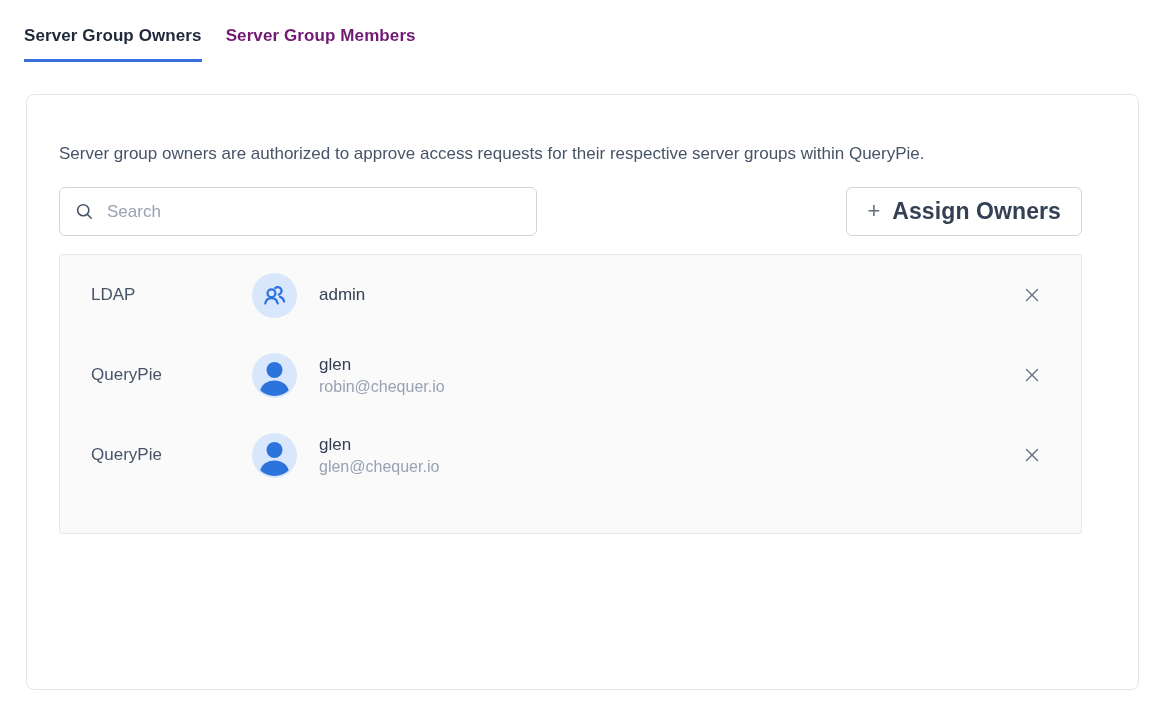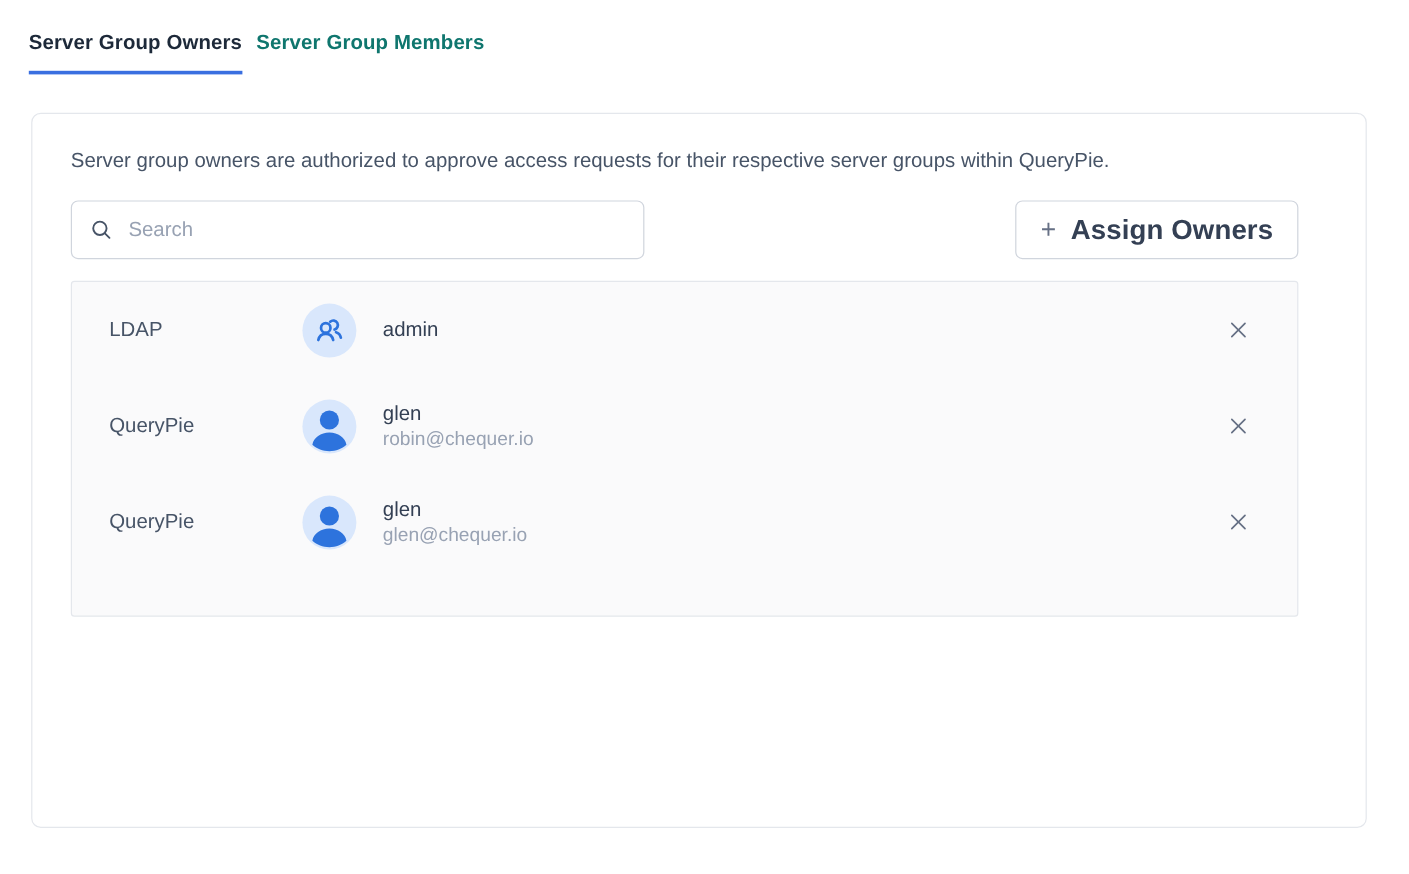--- a/index.html
+++ b/index.html
@@ -5,45 +5,45 @@
   * { margin: 0; padding: 0; box-sizing: border-box; }
   html, body {
     width: 1174px; height: 728px;
     background: #ffffff;
     font-family: "Liberation Sans", "DejaVu Sans", sans-serif;
     overflow: hidden;
   }
   
   .tab-bar {
     display: flex;
-    gap: 12px;
+    gap: 24px;
     margin: 26px 0 0 24px;
   }
   .tab {
     font-size: 17px;
     font-weight: 700;
-    color: #0f766e;
+    color: #701a75;
     padding-bottom: 13px;
     cursor: pointer;
     border-bottom: 3px solid transparent;
     letter-spacing: 0.1px;
   }
   .tab.active {
     color: #1d2939;
     border-bottom-color: #3a6fe0;
   }
   
   .card {
     margin: 32px 0 0 26px;
     width: 1113px;
     height: 596px;
     background: #ffffff;
     border: 1px solid #e4e7ec;
     border-radius: 8px;
-    padding: 24px 50px 32px 32px;
+    padding: 44px 50px 32px 32px;
   }
   .desc {
     font-size: 17px;
     line-height: 30px;
     color: #475467;
     margin-bottom: 18px;
   }
   
   .toolbar {
     width: 1023px;

